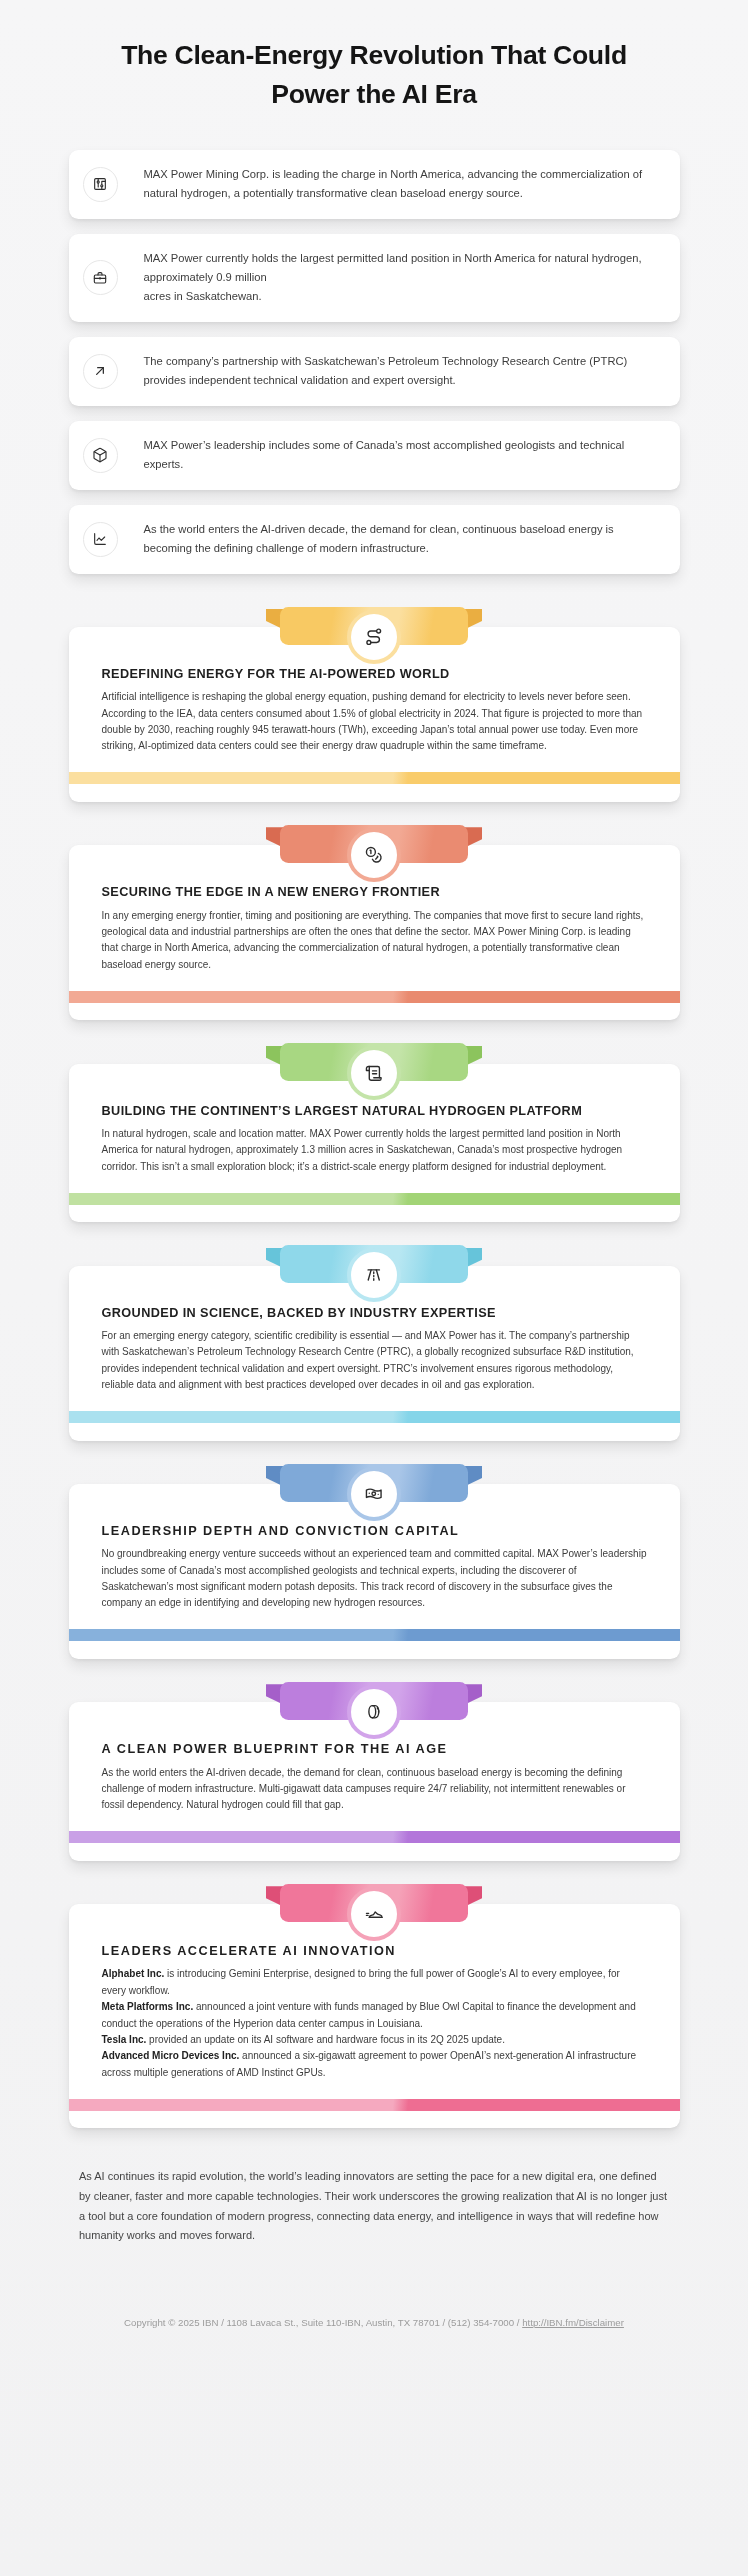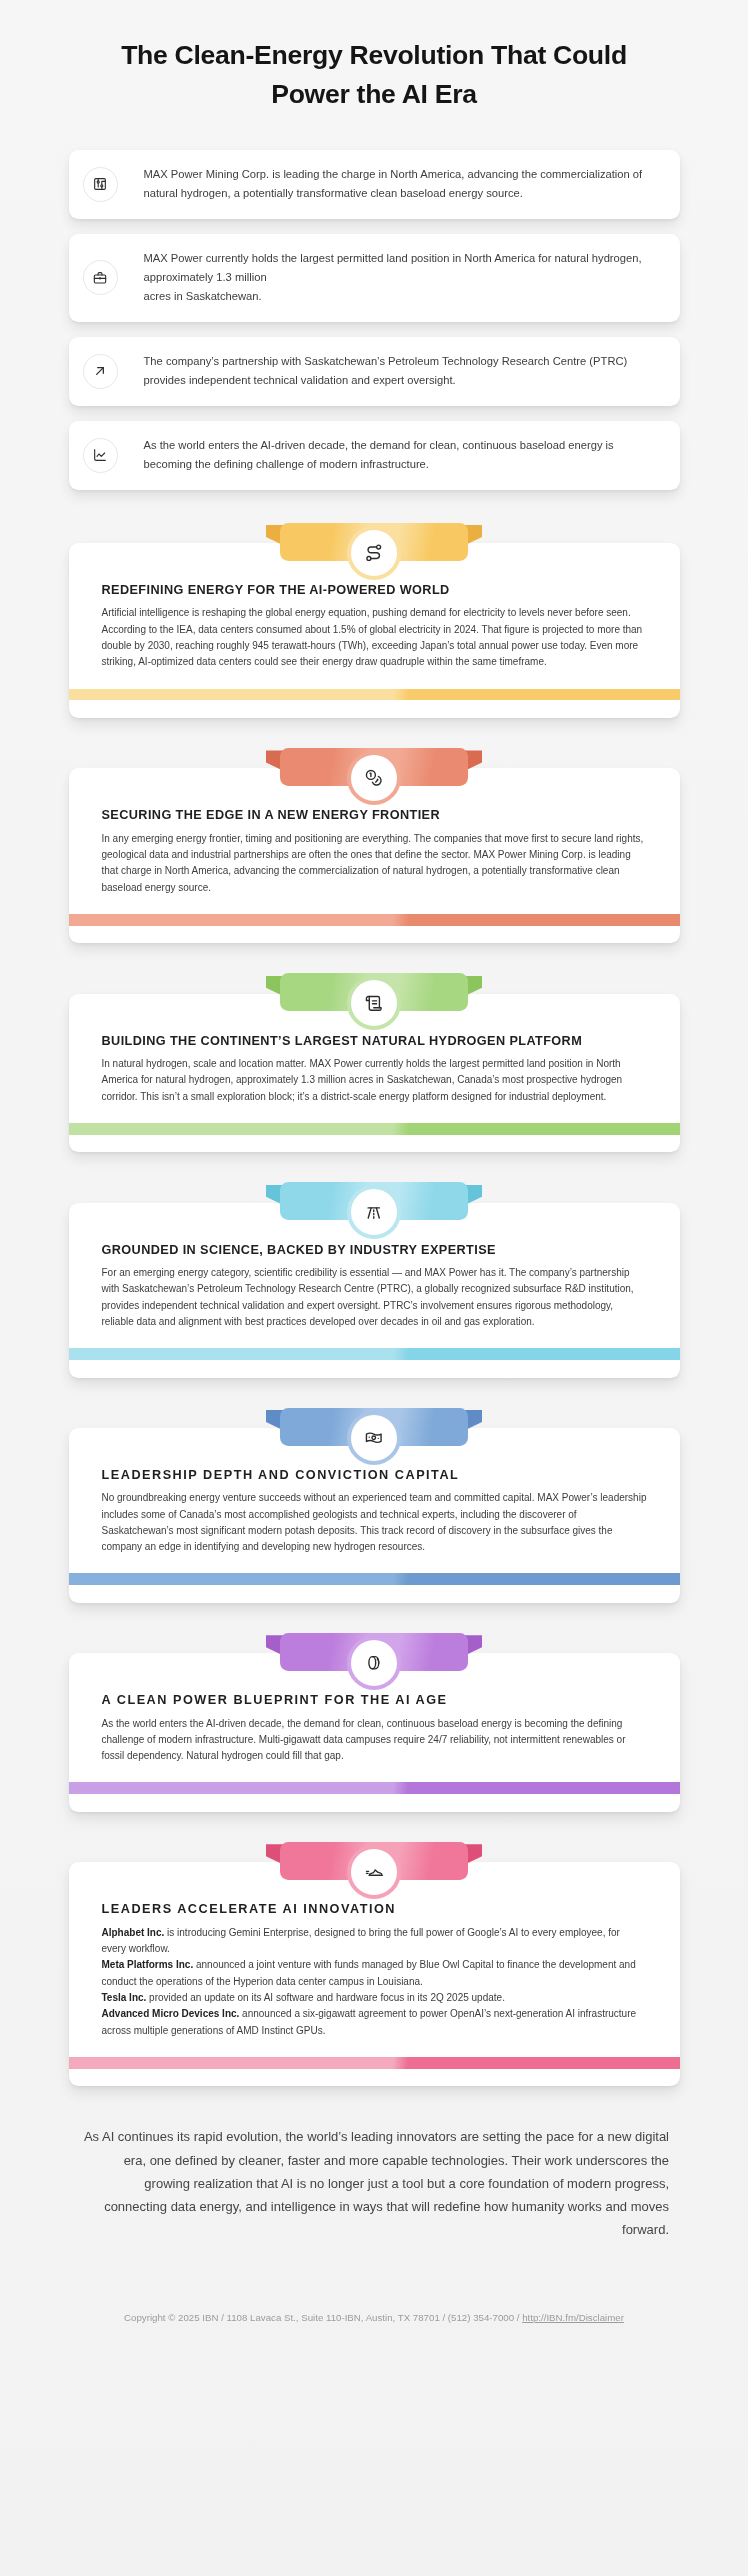--- a/index.html
+++ b/index.html
@@ -24,21 +24,21 @@
   }
   .hcard .icon-ring {
     flex:0 0 35px; width:35px; height:35px; border-radius:50%;
     border:1.2px solid #e7e7e7; background:#fff; display:flex; align-items:center; justify-content:center;
     color:#2e2e2e;
   }
   .hcard p { font-size:11.2px; line-height:1.7; color:#3d3d3d; white-space:pre-line; }
 
   
   .sections { margin-top:33px; }
-  .section { margin-bottom:30px; }
+  .section { margin-bottom:23px; }
   .ribbon { position:relative; width:188px; height:38px; margin:0 auto; z-index:3; }
   .ribbon .flap {
     position:absolute; top:2.4px; width:27px; height:25px; background:var(--dark); z-index:0;
   }
   .ribbon .flap.left  { left:-14px;  clip-path:polygon(0 0,100% 0,100% 100%,0 48%); }
   .ribbon .flap.right { right:-14px; clip-path:polygon(0 0,100% 0,100% 48%,0 100%); }
   .ribbon .band {
     position:absolute; inset:0; border-radius:8.3px; z-index:1;
     background:linear-gradient(100deg, var(--base) 0%, var(--base) 28%, var(--light) 46%, var(--light) 62%, var(--base) 80%, var(--base) 100%);
   }
@@ -62,22 +62,22 @@
   .section:nth-child(7) .heading { letter-spacing:1.5px; }
   .scard .body, .scard .item { font-size:10px; line-height:1.64; color:#3d3d3d; }
   .scard .item strong { color:#222; font-weight:700; }
   .scard .bar {
     margin:17.7px -33px 0; height:11.8px;
     background:linear-gradient(96deg, var(--bar-left) 0%, var(--bar-left) 53%, var(--bar-right) 55.5%, var(--bar-right) 100%);
   }
 
   
   .closing {
-    width:590px; margin:39px auto 0; text-align:right;
-    font-size:13px; line-height:1.78; color:#454545;
+    width:590px; margin:39px auto 0; text-align:left;
+    font-size:11px; line-height:1.78; color:#454545;
   }
   .footer { margin:71px auto 18px; text-align:center; font-size:9.7px; color:#9c9c9c; }
   .footer a { color:#9c9c9c; text-decoration:underline; }
 
   svg { display:block; }
 </style>
 </head>
 <body>
 
 <h1 class="page-title">
@@ -99,31 +99,41 @@
   </div>
   <div class="hcard">
     <span class="icon-ring">
       <svg width="16" height="16" viewBox="0 0 24 24" fill="none" stroke="currentColor" stroke-width="1.7" stroke-linecap="round" stroke-linejoin="round">
           <rect x="3.5" y="7.5" width="17" height="12" rx="1.8"></rect>
           <path d="M9 7.5V6a2 2 0 0 1 2-2h2a2 2 0 0 1 2 2v1.5"></path>
           <path d="M3.5 12.5h17"></path>
           <path d="M12 11.4v2.2"></path>
         </svg>
     </span>
-    <p>MAX Power currently holds the largest permitted land position in North America for natural hydrogen, approximately 1.3 million
+    <p>MAX Power currently holds the largest permitted land position in North America for natural hydrogen, approximately 0.9 million
 acres in Saskatchewan.</p>
   </div>
   <div class="hcard">
     <span class="icon-ring">
       <svg width="16" height="16" viewBox="0 0 24 24" fill="none" stroke="currentColor" stroke-width="1.9" stroke-linecap="round" stroke-linejoin="round">
           <path d="M7 17 17 7"></path>
           <path d="M8.5 7H17v8.5"></path>
         </svg>
     </span>
     <p>The company’s partnership with Saskatchewan’s Petroleum Technology Research Centre (PTRC) provides independent technical validation and expert oversight.</p>
+  </div>
+  <div class="hcard">
+    <span class="icon-ring">
+      <svg width="16" height="16" viewBox="0 0 24 24" fill="none" stroke="currentColor" stroke-width="1.7" stroke-linecap="round" stroke-linejoin="round">
+          <path d="M21 8a2 2 0 0 0-1-1.73l-7-4a2 2 0 0 0-2 0l-7 4A2 2 0 0 0 3 8v8a2 2 0 0 0 1 1.73l7 4a2 2 0 0 0 2 0l7-4A2 2 0 0 0 21 16Z"></path>
+          <path d="M3.3 7 12 12l8.7-5"></path>
+          <path d="M12 22V12"></path>
+        </svg>
+    </span>
+    <p>MAX Power’s leadership includes some of Canada’s most accomplished geologists and technical experts.</p>
   </div>
   <div class="hcard">
     <span class="icon-ring">
       <svg width="16" height="16" viewBox="0 0 24 24" fill="none" stroke="currentColor" stroke-width="1.7" stroke-linecap="round" stroke-linejoin="round">
           <path d="M4 4v14a2 2 0 0 0 2 2h14"></path>
           <path d="m19 9-5 5-3.5-3.5L7.5 14"></path>
         </svg>
     </span>
     <p>As the world enters the AI-driven decade, the demand for clean, continuous baseload energy is becoming the defining challenge of modern infrastructure.</p>
   </div>

